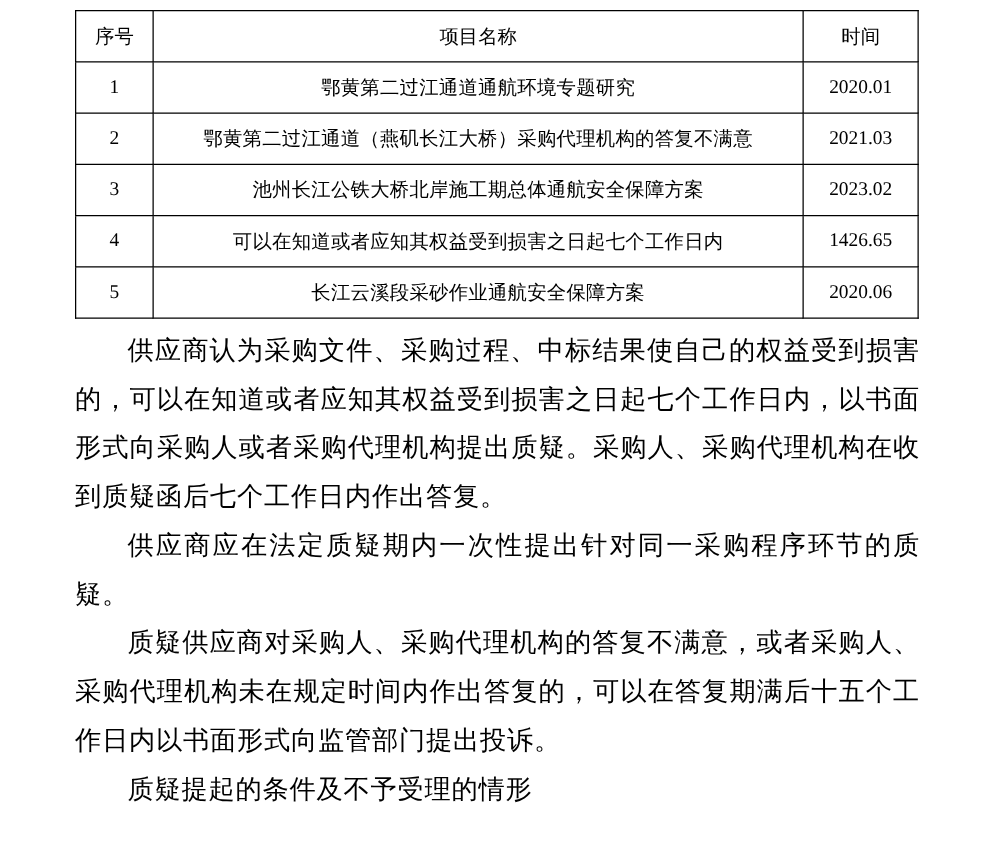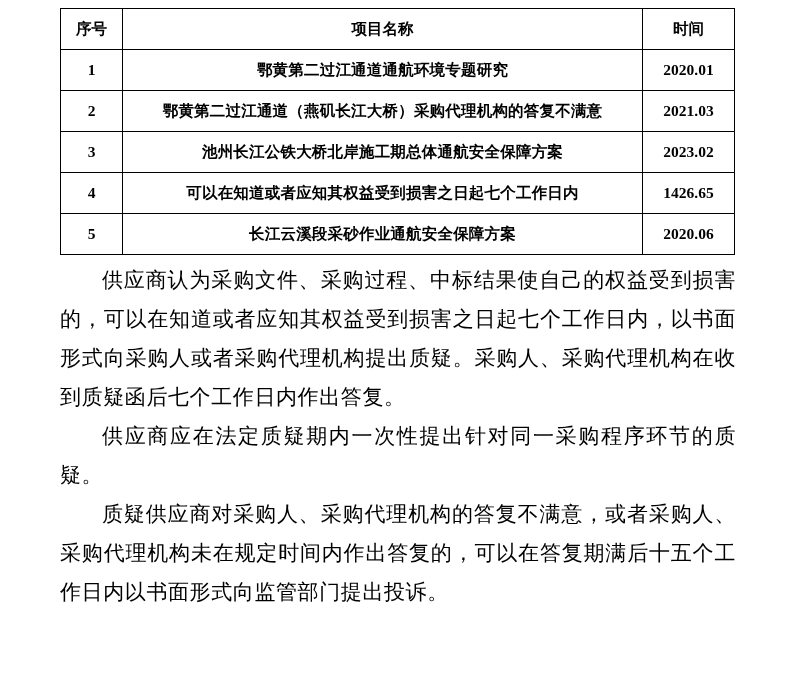--- a/index.html
+++ b/index.html
@@ -28,21 +28,21 @@
     padding-right: 60px;
   }
   table.doc-table {
     border-collapse: collapse;
     width: 674px;
     table-layout: fixed;
   }
   table.doc-table td,
   table.doc-table th {
     border: 1px solid #000000;
-    font-weight: bold;
+    font-weight: normal;
     font-size: 15.5px;
     text-align: center;
     vertical-align: middle;
     height: 36px;
     padding: 2px 4px;
     font-family: "Liberation Serif", "DejaVu Serif", serif;
   }
   .col-no { width: 62px; }
   .col-name { width: 520px; }
   .col-time { width: 92px; }
@@ -115,15 +115,16 @@
           <td class="cell-time">2020.06</td>
         </tr>
       </tbody>
     </table>
   </div>
 
   <div class="body-text">
     <p class="para">供应商认为采购文件、采购过程、中标结果使自己的权益受到损害的，可以在知道或者应知其权益受到损害之日起七个工作日内，以书面形式向采购人或者采购代理机构提出质疑。采购人、采购代理机构在收到质疑函后七个工作日内作出答复。</p>
     <p class="para">供应商应在法定质疑期内一次性提出针对同一采购程序环节的质疑。</p>
     <p class="para">质疑供应商对采购人、采购代理机构的答复不满意，或者采购人、采购代理机构未在规定时间内作出答复的，可以在答复期满后十五个工作日内以书面形式向监管部门提出投诉。</p>
+    <p class="para">质疑提起的条件及不予受理的情形</p>
   </div>
 
 </div>
 
 </body></html>

